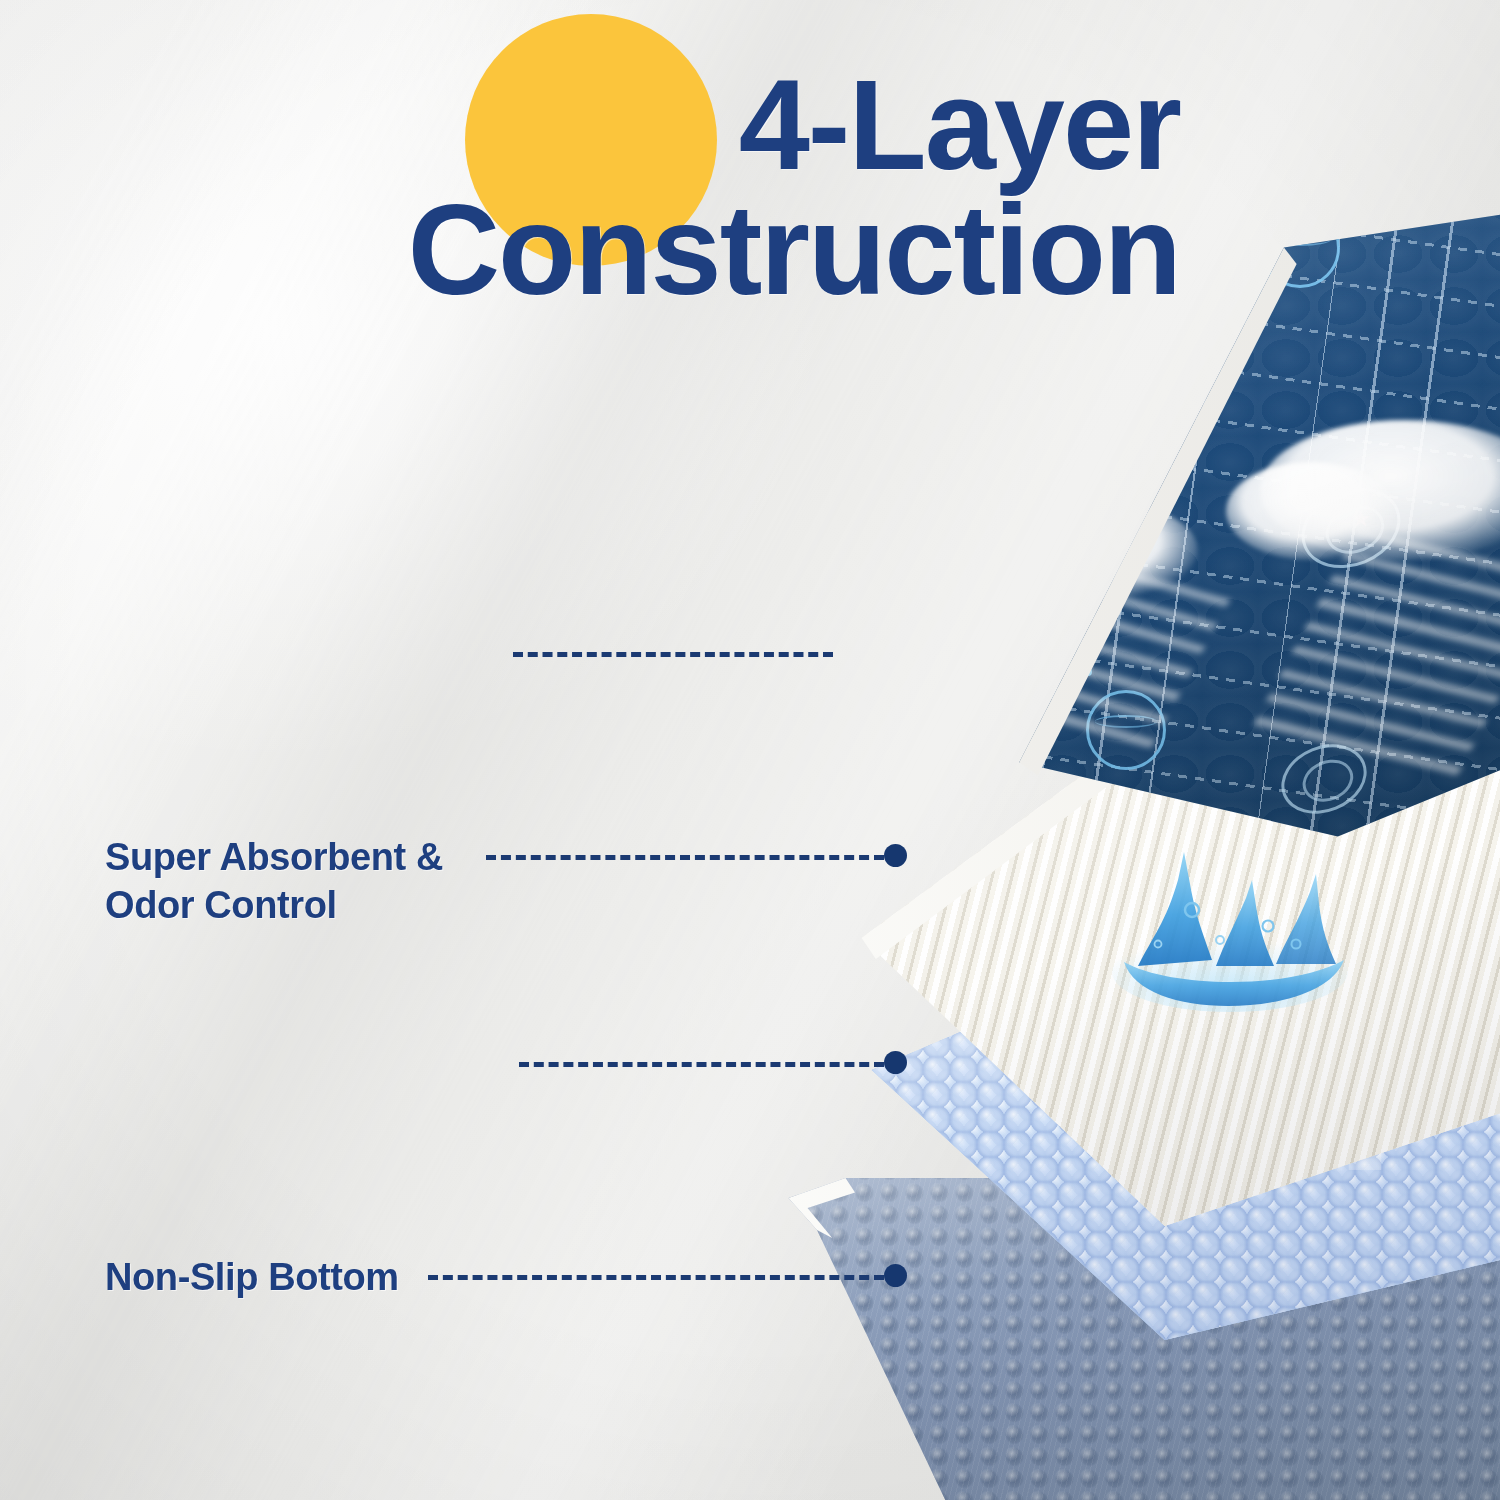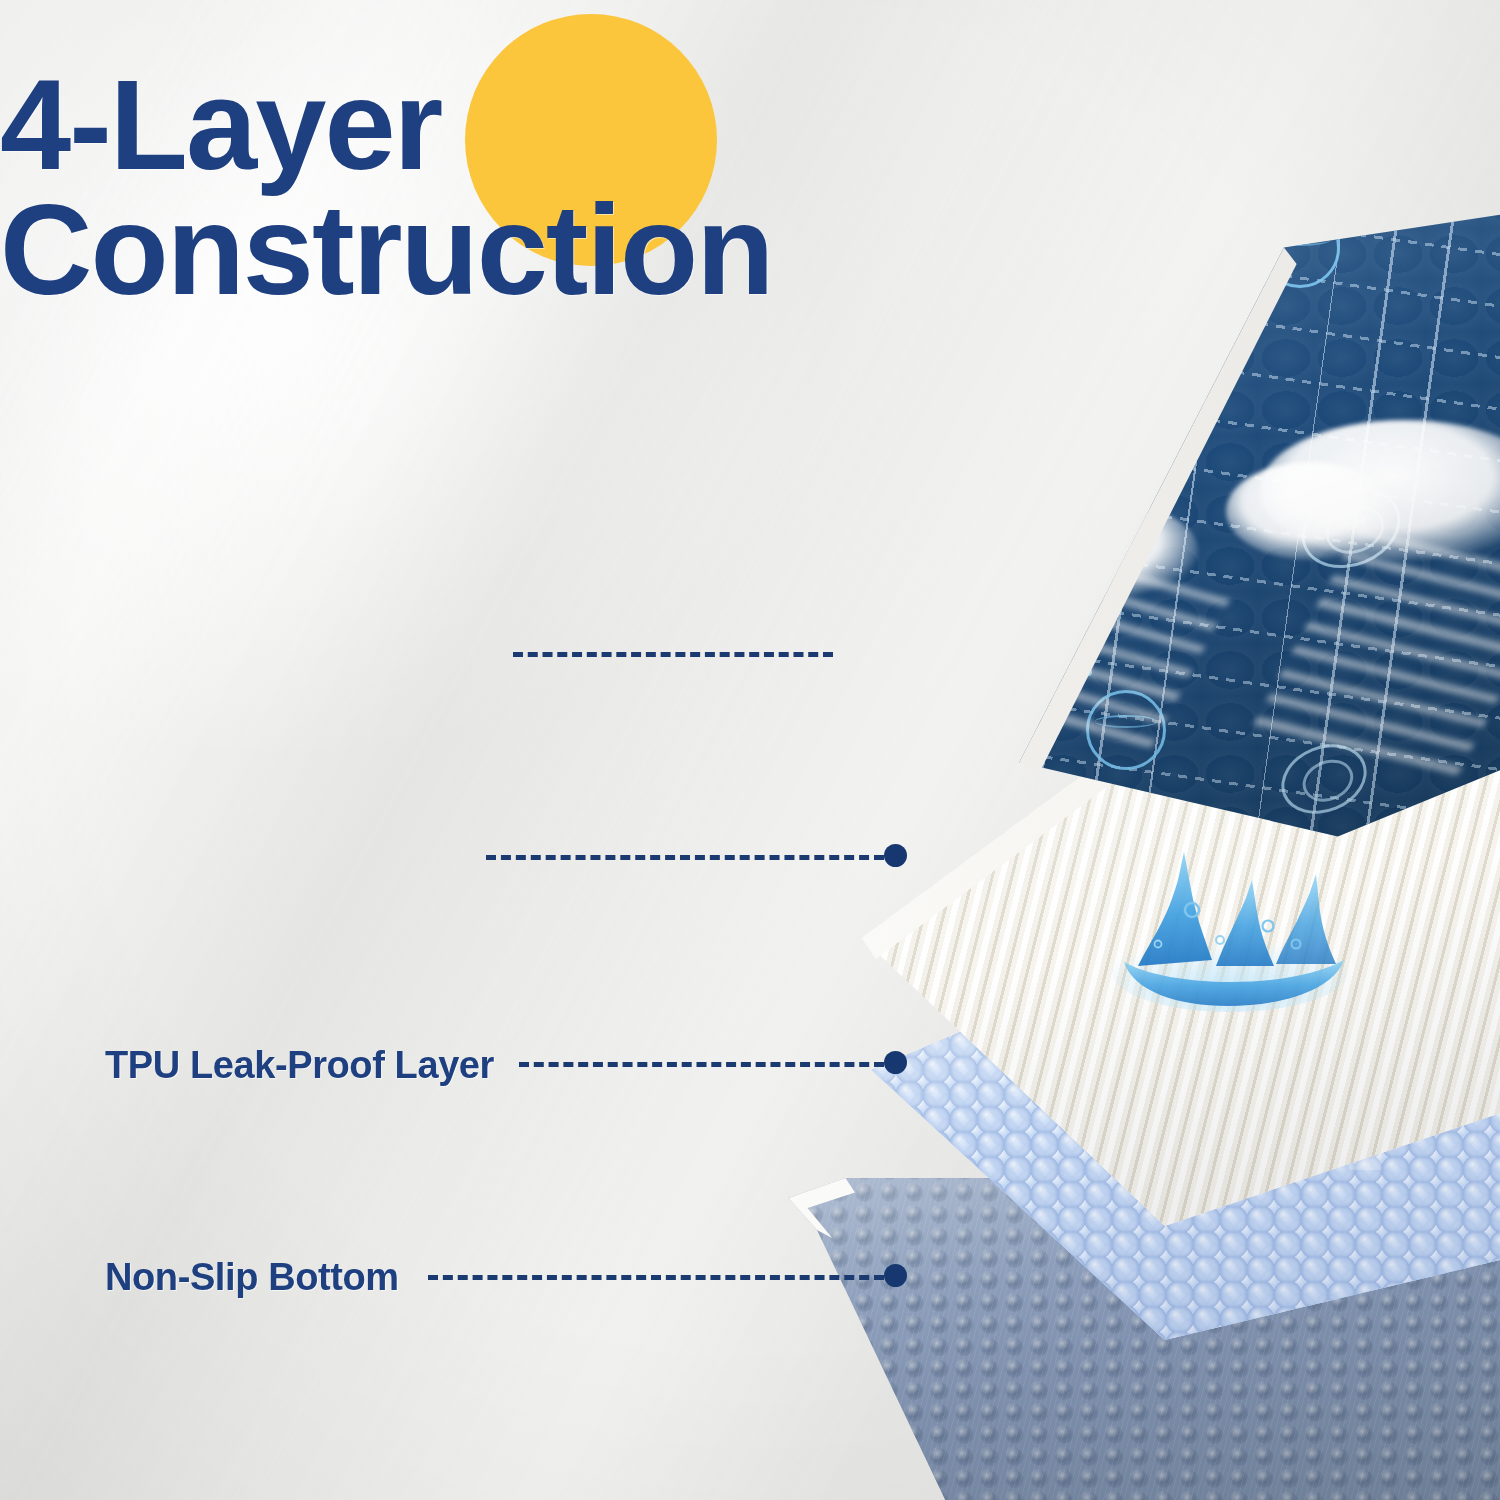--- a/index.html
+++ b/index.html
@@ -55,21 +55,21 @@
     position: absolute;
     left: 465px; top: 14px;
     width: 252px; height: 252px;
     border-radius: 50%;
     background: #fbc53c;
   }
   .title {
     position: absolute;
     left: 0; top: 62px;
     width: 1180px;
-    text-align: left;
+    text-align: right;
     color: #1e3f80;
     font-weight: 900;
     font-size: 128px;
     line-height: 0.98;
     letter-spacing: -2px;
     text-shadow: 1px 1px 0 rgba(255,255,255,.55);
     white-space: pre-line;
   }
 
   
@@ -451,24 +451,25 @@
     </div>
     <div class="fabric-edge"></div>
   </div>
 
   <div class="yellow-dot"></div>
   <div class="title">4-Layer
 Construction</div>
 
   <div class="leader ld1"></div>
 
+  <div class="label lbl2">Super Absorbent &amp;
+Odor Control</div>
   <div class="leader ld2"></div>
   <div class="dot dt2"></div>
 
-  <div class="label lbl3">TPU Leak-Proof Layer</div>
   <div class="leader ld3"></div>
   <div class="dot dt3"></div>
 
   <div class="label lbl4">Non-Slip Bottom</div>
   <div class="leader ld4"></div>
   <div class="dot dt4"></div>
 
 </div>
 
 </body></html>

